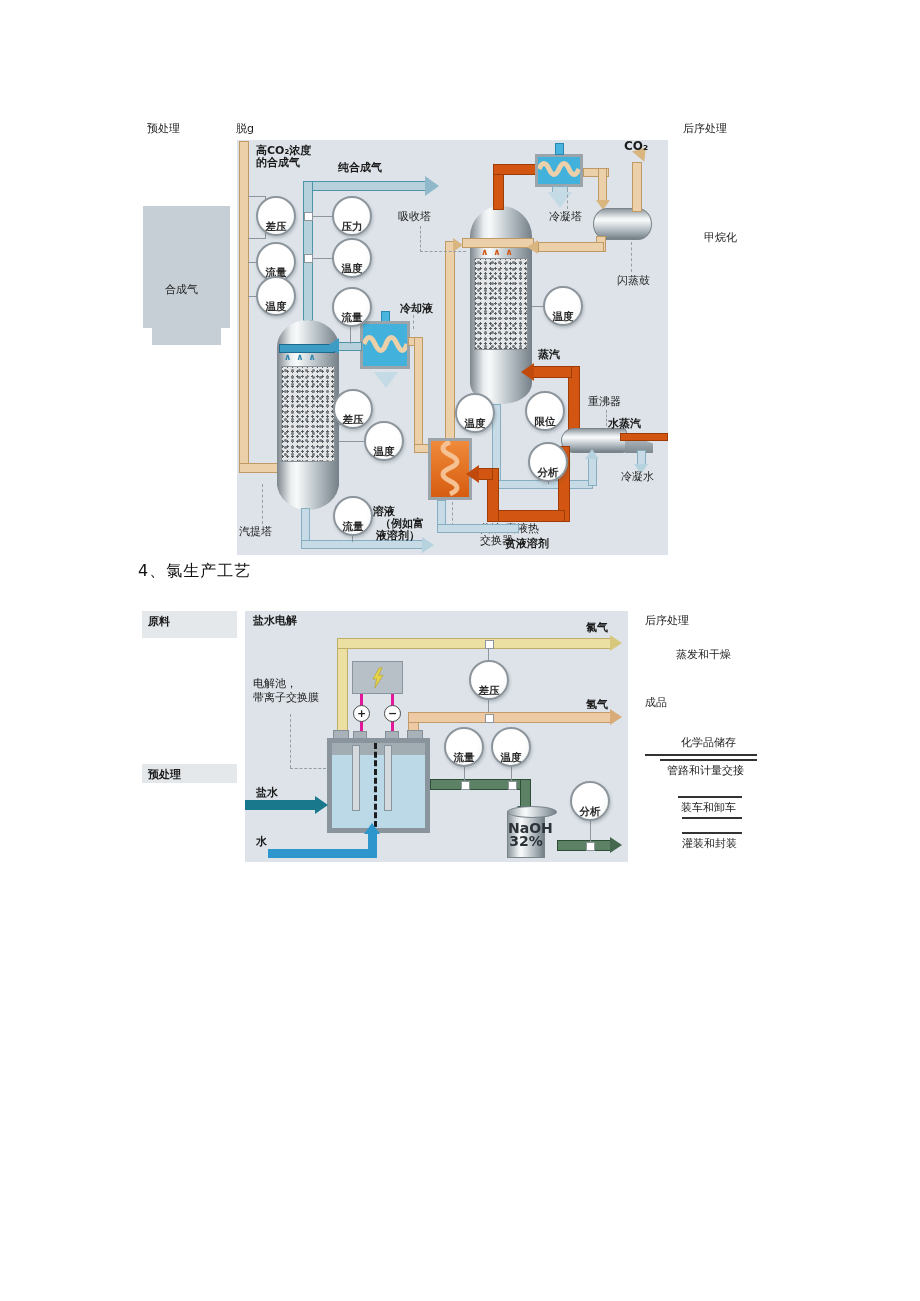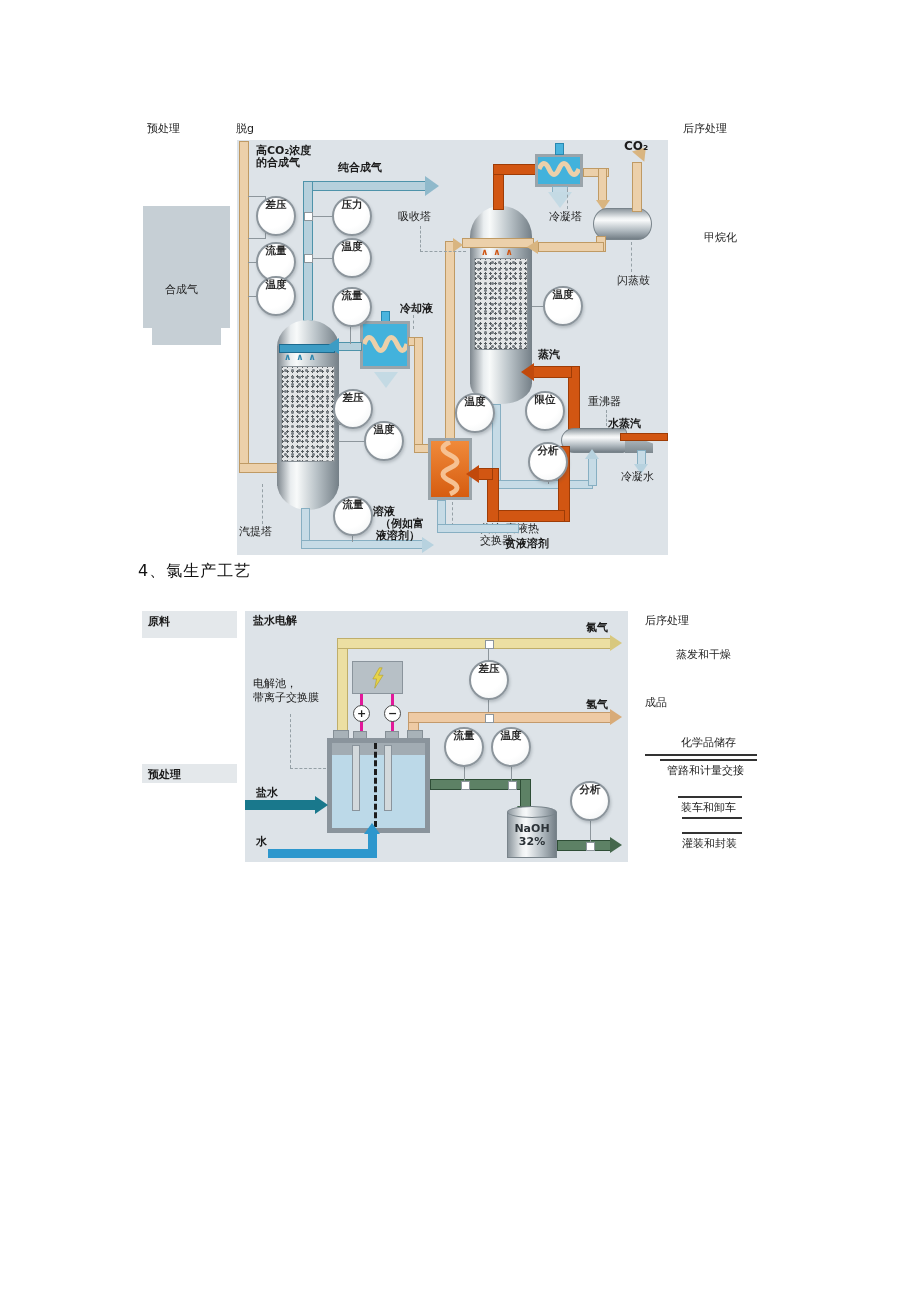--- a/index.html
+++ b/index.html
@@ -17,21 +17,21 @@
   .lbu{background:#c6dbe6;border:1px solid #87afc2;}
   .yel{background:#ecdfa2;border:1px solid #bfae6a;}
   .hyd{background:#eecaa4;border:1px solid #c39a6c;}
   .grn{background:#5d8165;border:1px solid #2e4d36;}
   .teal{background:#19788c;border:0;}
   .wat{background:#2d97cd;border:0;}
   .mag{background:#e2189a;border:0;}
   .tri{position:absolute;width:0;height:0;}
   .sc{position:absolute;width:36px;height:36px;border:2px solid #8c959c;border-radius:50%;
       background:radial-gradient(circle at 35% 30%,#ffffff 55%,#eef1f2);
-      display:flex;align-items:flex-start;justify-content:center;
+      display:flex;align-items:flex-end;justify-content:center;
       font-size:10.5px;font-weight:bold;color:#2a2a2a;box-shadow:1px 2px 3px rgba(60,70,80,.25);}
   .tc{position:absolute;width:15px;height:15px;border:1.5px solid #4a4a4a;border-radius:50%;background:#fff;
       display:flex;align-items:center;justify-content:center;font-size:11px;font-weight:bold;color:#222;}
   .nd{position:absolute;width:7px;height:7px;background:#fff;border:1px solid #8d969c;}
   .ln{position:absolute;background:#8d969c;}
   .dsv{position:absolute;width:0;border-left:1px dashed #95a0a6;}
   .dsh{position:absolute;height:0;border-top:1px dashed #95a0a6;}
   .rule{position:absolute;background:#333;height:1.5px;}
   .shell{background:linear-gradient(90deg,#7d868d 0%,#e9edef 22%,#f8fafa 32%,#bcc5ca 62%,#747f87 100%);}
   .dome{border-radius:50% 50% 0 0/90% 90% 0 0;}
@@ -303,21 +303,21 @@
   <div class="lbl" style="left:253px;top:691px;">带离子交换膜</div>
 
   <div class="pipe grn" style="left:430px;top:779px;width:101px;height:11px;"></div>
   <div class="pipe grn" style="left:520px;top:779px;width:11px;height:30px;"></div>
   <div class="tri" style="left:517px;top:806px;border-left:8px solid transparent;border-right:8px solid transparent;border-top:12px solid #45674d;"></div>
   <div class="nd" style="left:461px;top:781px;"></div>
   <div class="nd" style="left:508px;top:781px;"></div>
   <div class="ln" style="left:464px;top:765px;width:1px;height:16px;"></div>
   <div class="ln" style="left:511px;top:765px;width:1px;height:16px;"></div>
 
-  <div class="abs vcyl" style="left:507px;top:812px;width:50px;height:46px;border:1px solid #79848b;text-align:center;padding-top:9px;font-size:11px;font-weight:bold;line-height:13px;color:#2c3338;">
+  <div class="abs vcyl" style="left:507px;top:812px;width:38px;height:46px;border:1px solid #79848b;text-align:center;padding-top:9px;font-size:14px;font-weight:bold;line-height:13px;color:#2c3338;">
     <div>NaOH</div>
     <div>32%</div>
   </div>
   <div class="abs vcyl" style="left:507px;top:806px;width:50px;height:12px;border-radius:50%;border:1px solid #79848b;"></div>
 
   <div class="pipe grn" style="left:557px;top:840px;width:54px;height:11px;"></div>
   <div class="tri" style="left:610px;top:837px;border-top:8px solid transparent;border-bottom:8px solid transparent;border-left:12px solid #45674d;"></div>
   <div class="ln" style="left:590px;top:819px;width:1px;height:24px;"></div>
   <div class="nd" style="left:586px;top:842px;"></div>
 

